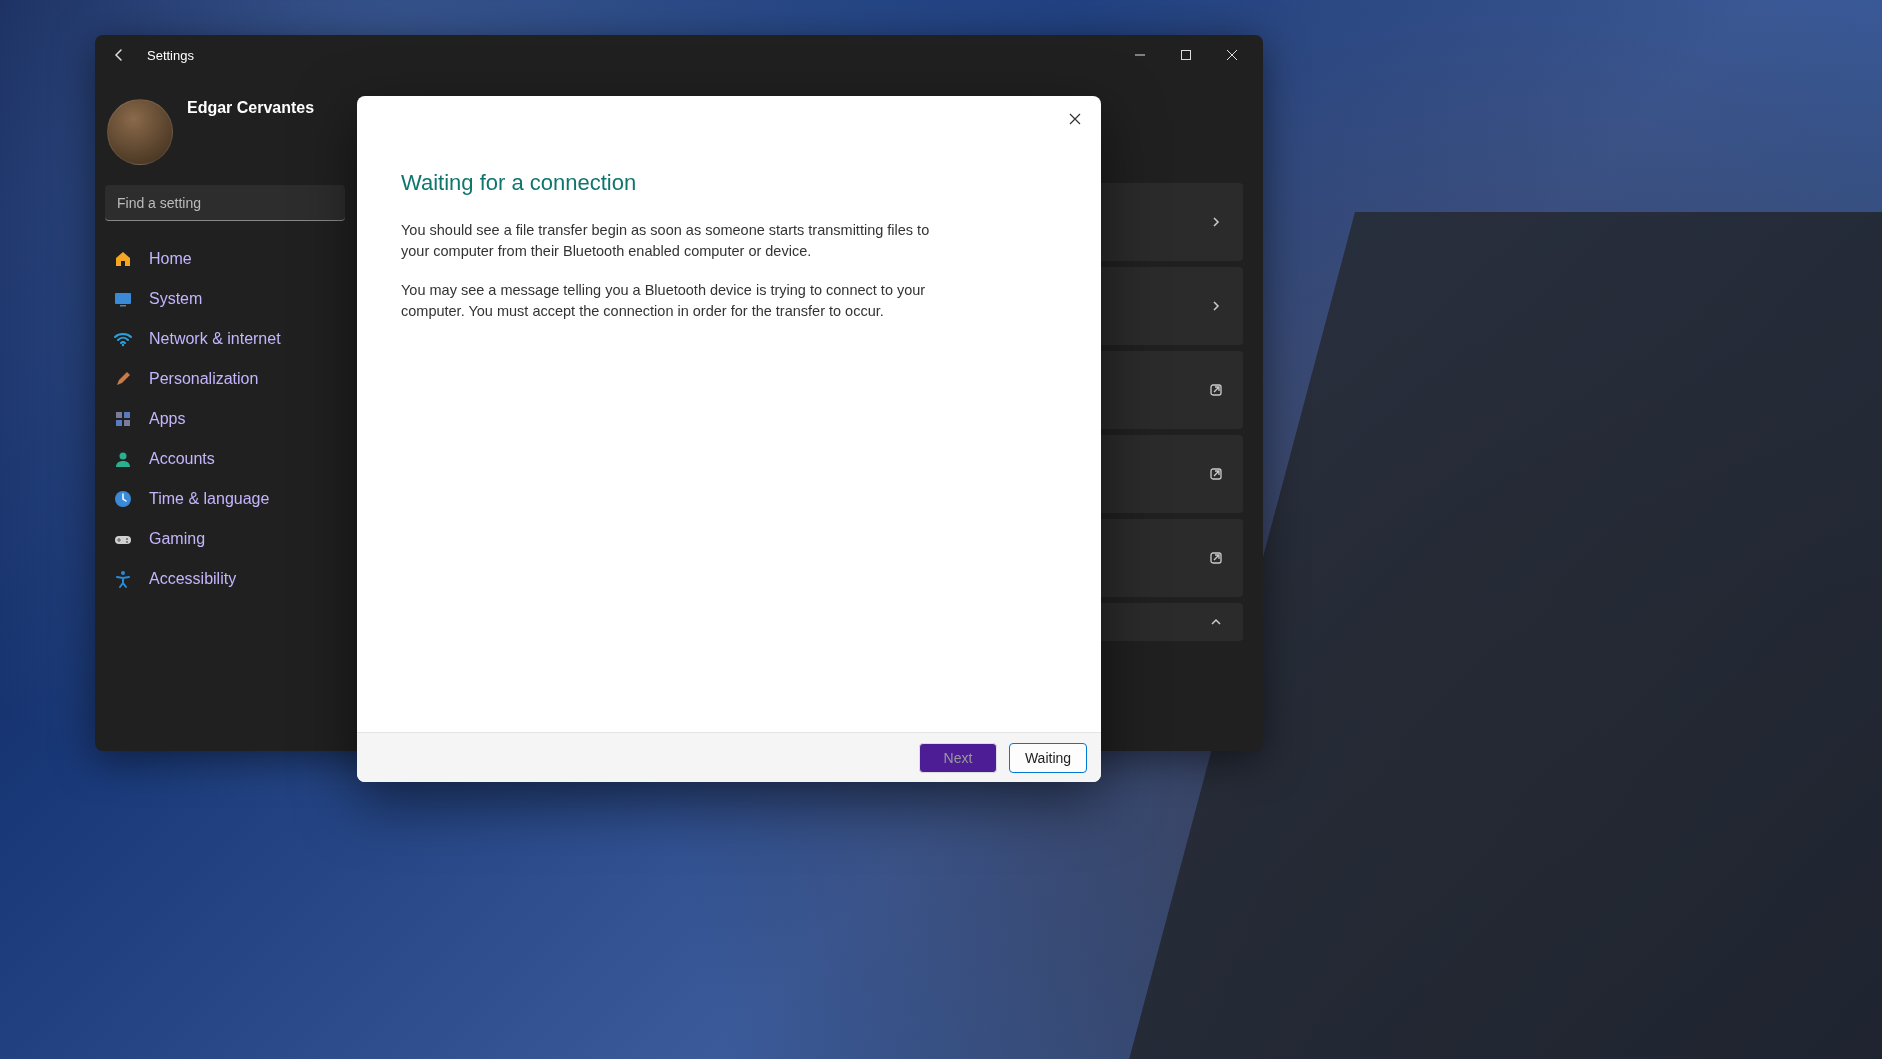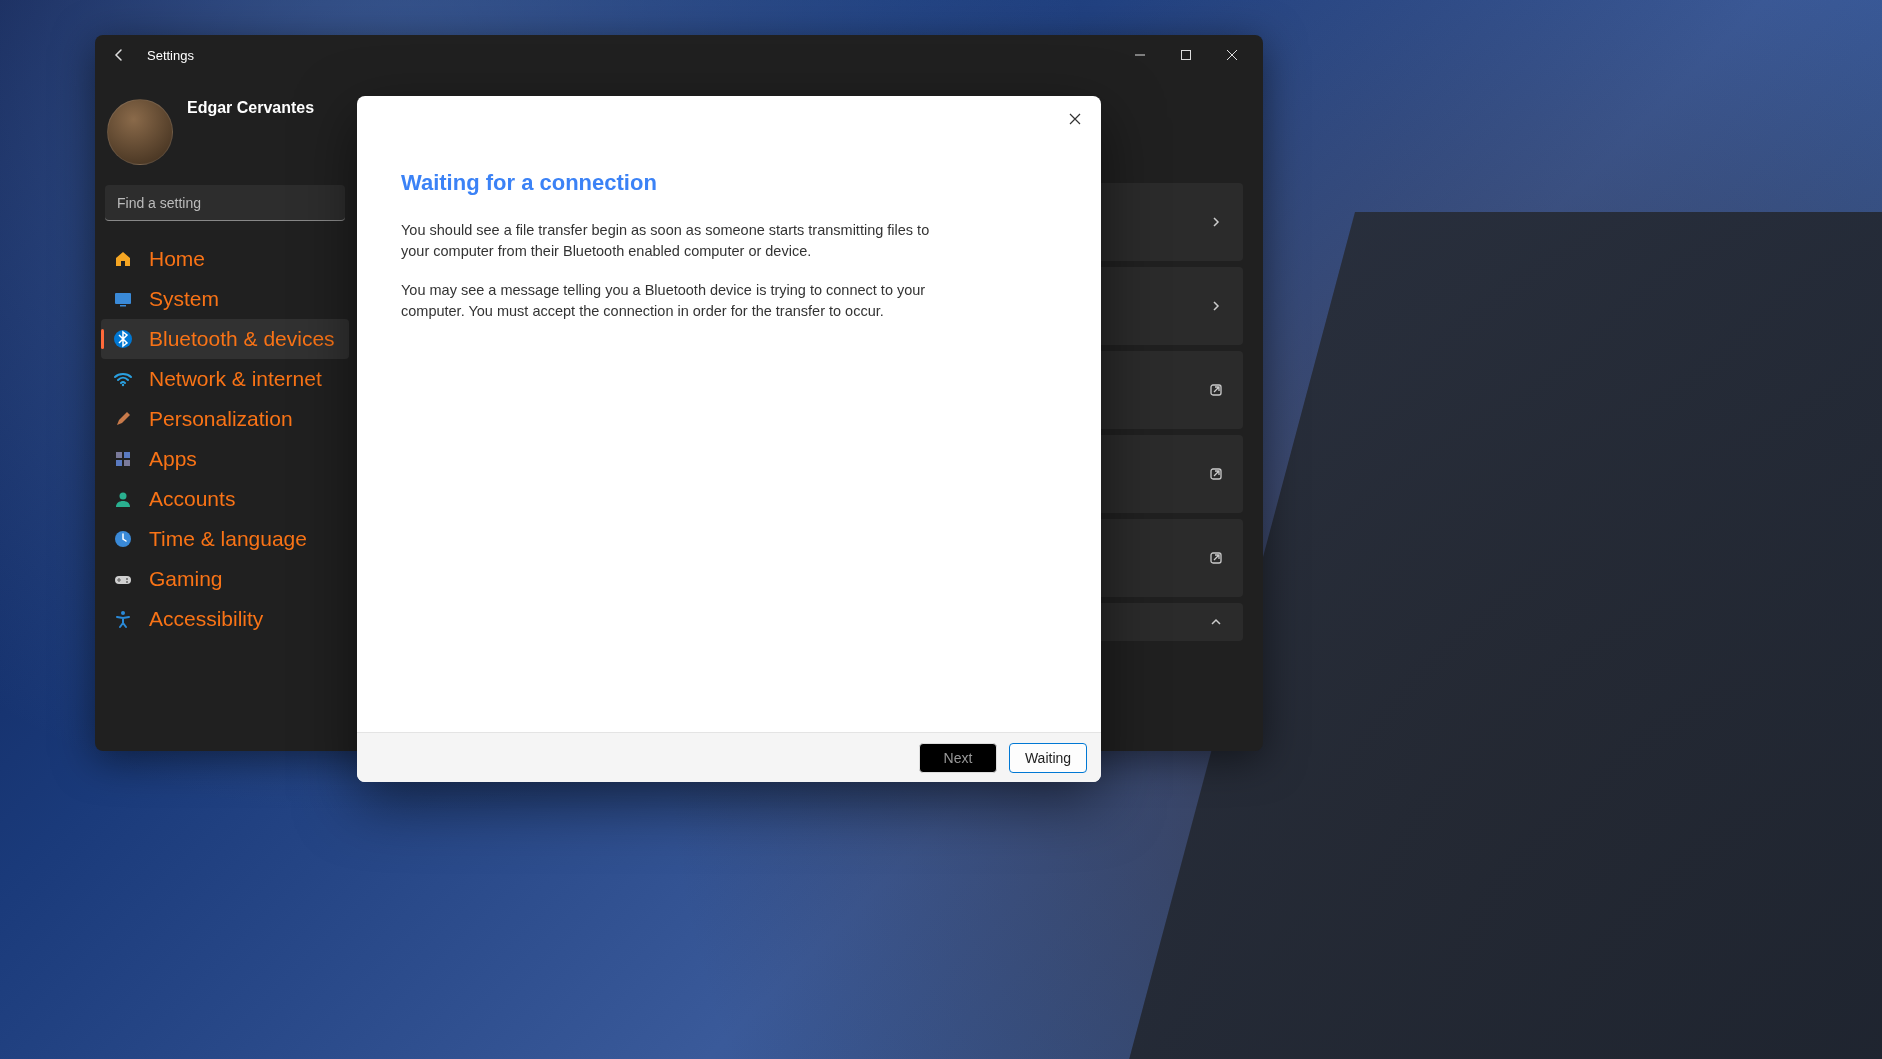--- a/index.html
+++ b/index.html
@@ -53,21 +53,21 @@
 .search-wrap { padding: 0 4px 18px 4px; }
 .search-input {
   width: 100%; height: 36px; background: #2d2d2d; border: none;
   border-bottom: 1px solid #888; border-radius: 4px; padding: 0 12px;
   color: #fff; font-size: 14px;
 }
 .search-input::placeholder { color: #bbb; }
 .nav-list { list-style: none; }
 .nav-item {
   display: flex; align-items: center; gap: 16px; height: 40px;
-  padding: 0 12px; border-radius: 4px; font-size: 21px; color: #f97316;
+  padding: 0 12px; border-radius: 4px; font-size: 16px; color: #c4b5fd;
   position: relative; cursor: pointer;
 }
 .nav-item.active { background: rgba(255,255,255,0.08); }
 .nav-item.active::before {
   content:''; position:absolute; left:0; top:10px; bottom:10px; width:3px;
   background:#ff6a3a; border-radius:2px;
 }
 .nav-icon { width: 20px; height: 20px; display:flex; align-items:center; justify-content:center; }
 .main-area { flex:1; position: relative; padding: 10px 20px; }
 .settings-cards { display:flex; flex-direction:column; gap:6px; margin-top: 98px; }
@@ -92,32 +92,32 @@
 .dlg-nav {
   display:flex; align-items:center; gap:10px; padding: 0 16px; height: 30px;
 }
 .dlg-back { width:24px; height:24px; display:flex; align-items:center; justify-content:center; color:#888; }
 .bt-icon-circle {
   width:18px; height:18px; border-radius:50%; background:#0078d4;
   display:flex; align-items:center; justify-content:center;
 }
 .dlg-title { font-size:14px; color:#222; }
 .dlg-body { padding: 28px 44px; flex:1; color:#333; }
-.dlg-heading { color:#3b82f6; font-size:22px; font-weight:700; margin-bottom:24px; }
+.dlg-heading { color:#0f766e; font-size:22px; font-weight:400; margin-bottom:24px; }
 .dlg-para { font-size:14.5px; line-height:1.45; margin-bottom:18px; max-width: 560px; }
 .dlg-footer {
   height:50px; border-top:1px solid #e4e4e4; background:#f5f5f5;
   display:flex; align-items:center; justify-content:flex-end; gap:12px; padding:0 14px;
   border-radius: 0 0 8px 8px;
 }
 .dlg-btn {
   min-width:78px; height:30px; border:1px solid #ccc; background:#fdfdfd;
   border-radius:4px; font-size:14px; color:#222; cursor:pointer;
 }
-.dlg-btn.disabled { color:#999; border-color:#ddd; background:#000000; cursor:default;margin-left:48px; }
+.dlg-btn.disabled { color:#999; border-color:#ddd; background:#4c1d95; cursor:default;margin-left:48px; }
 .dlg-btn.primary { border-color:#0078d4; }
 </style>
 </head>
 <body>
 
 <div class="desktop-bg"></div>
 
 <div class="settings-window">
   <div class="titlebar">
     <div class="back-btn">
@@ -165,29 +165,20 @@
           </li>
           <li class="nav-item">
             <span class="nav-icon">
               <svg width="20" height="20" viewBox="0 0 20 20">
                 <rect x="2" y="4" width="16" height="11" rx="1" fill="#3a8ad8"></rect>
                 <rect x="7" y="16" width="6" height="1.5" fill="#3a8ad8"></rect>
               </svg>
             </span>
             <span>System</span>
           </li>
-          <li class="nav-item active">
-            <span class="nav-icon">
-              <svg width="20" height="20" viewBox="0 0 20 20">
-                <circle cx="10" cy="10" r="9" fill="#0078d4"></circle>
-                <path d="M6 6l8 8-4 3V3l4 3-8 8" stroke="#fff" stroke-width="1.5" fill="none"></path>
-              </svg>
-            </span>
-            <span>Bluetooth &amp; devices</span>
-          </li>
           <li class="nav-item">
             <span class="nav-icon">
               <svg width="20" height="20" viewBox="0 0 20 20">
                 <path d="M2 8c4-4 12-4 16 0M5 11c3-3 7-3 10 0M8 14c1.2-1.2 2.8-1.2 4 0" stroke="#2aa0e0" stroke-width="2" fill="none" stroke-linecap="round"></path>
                 <circle cx="10" cy="16" r="1.2" fill="#2aa0e0"></circle>
               </svg>
             </span>
             <span>Network &amp; internet</span>
           </li>
           <li class="nav-item">

